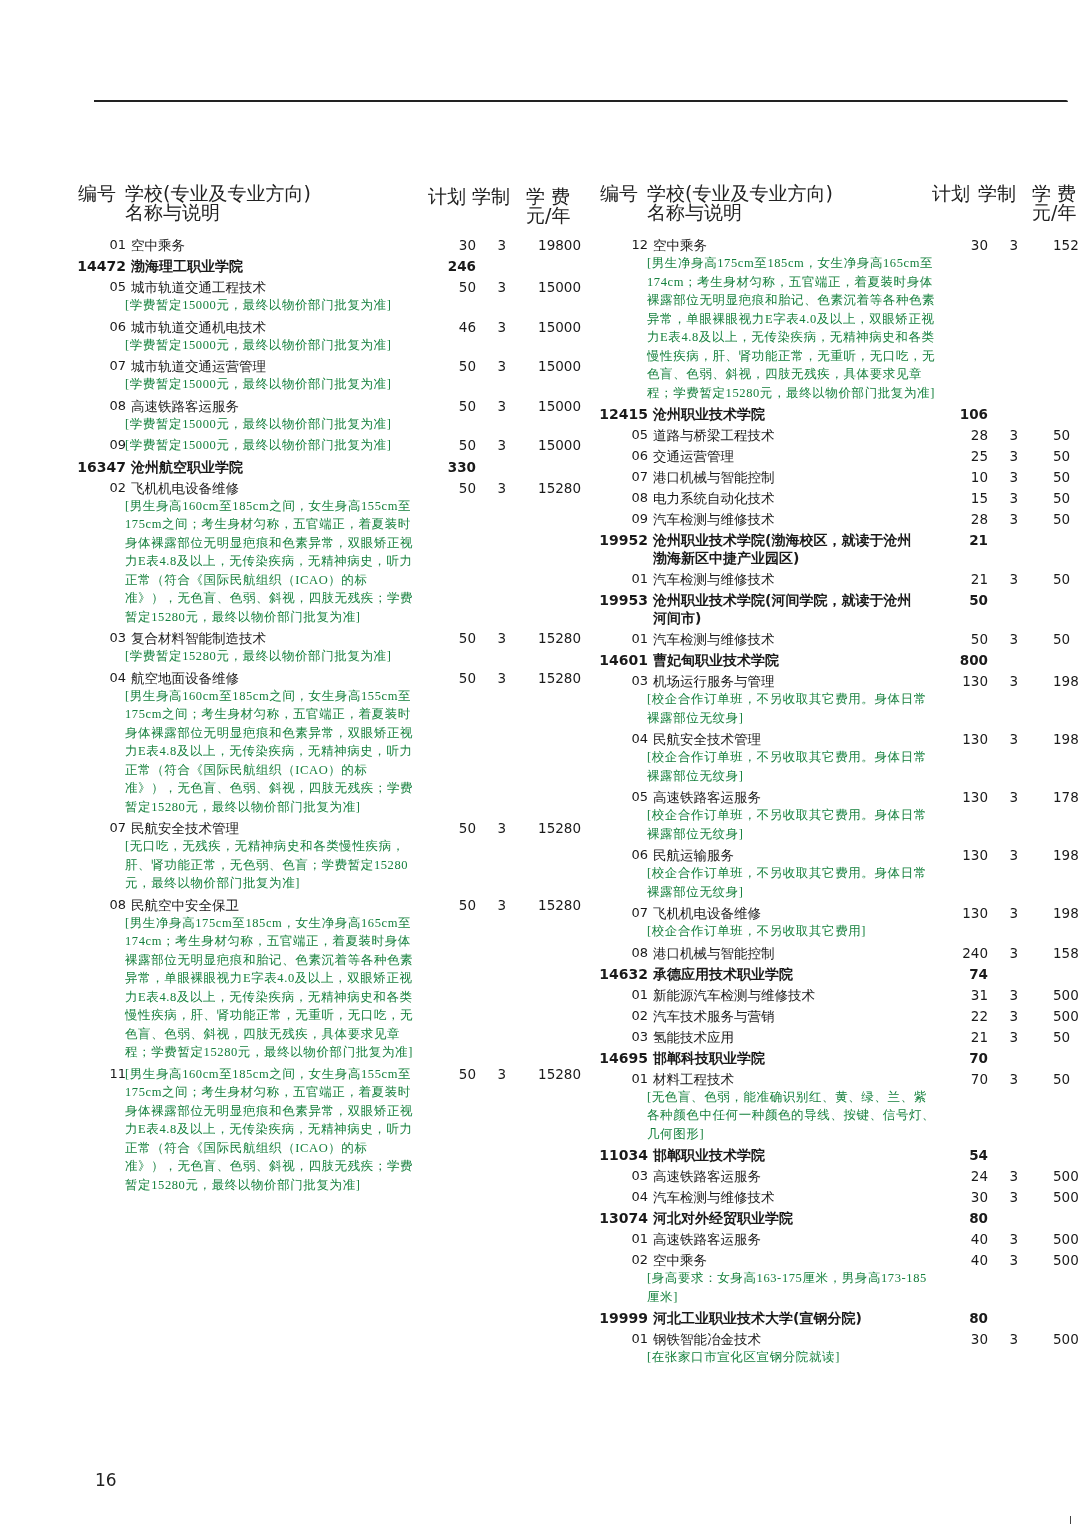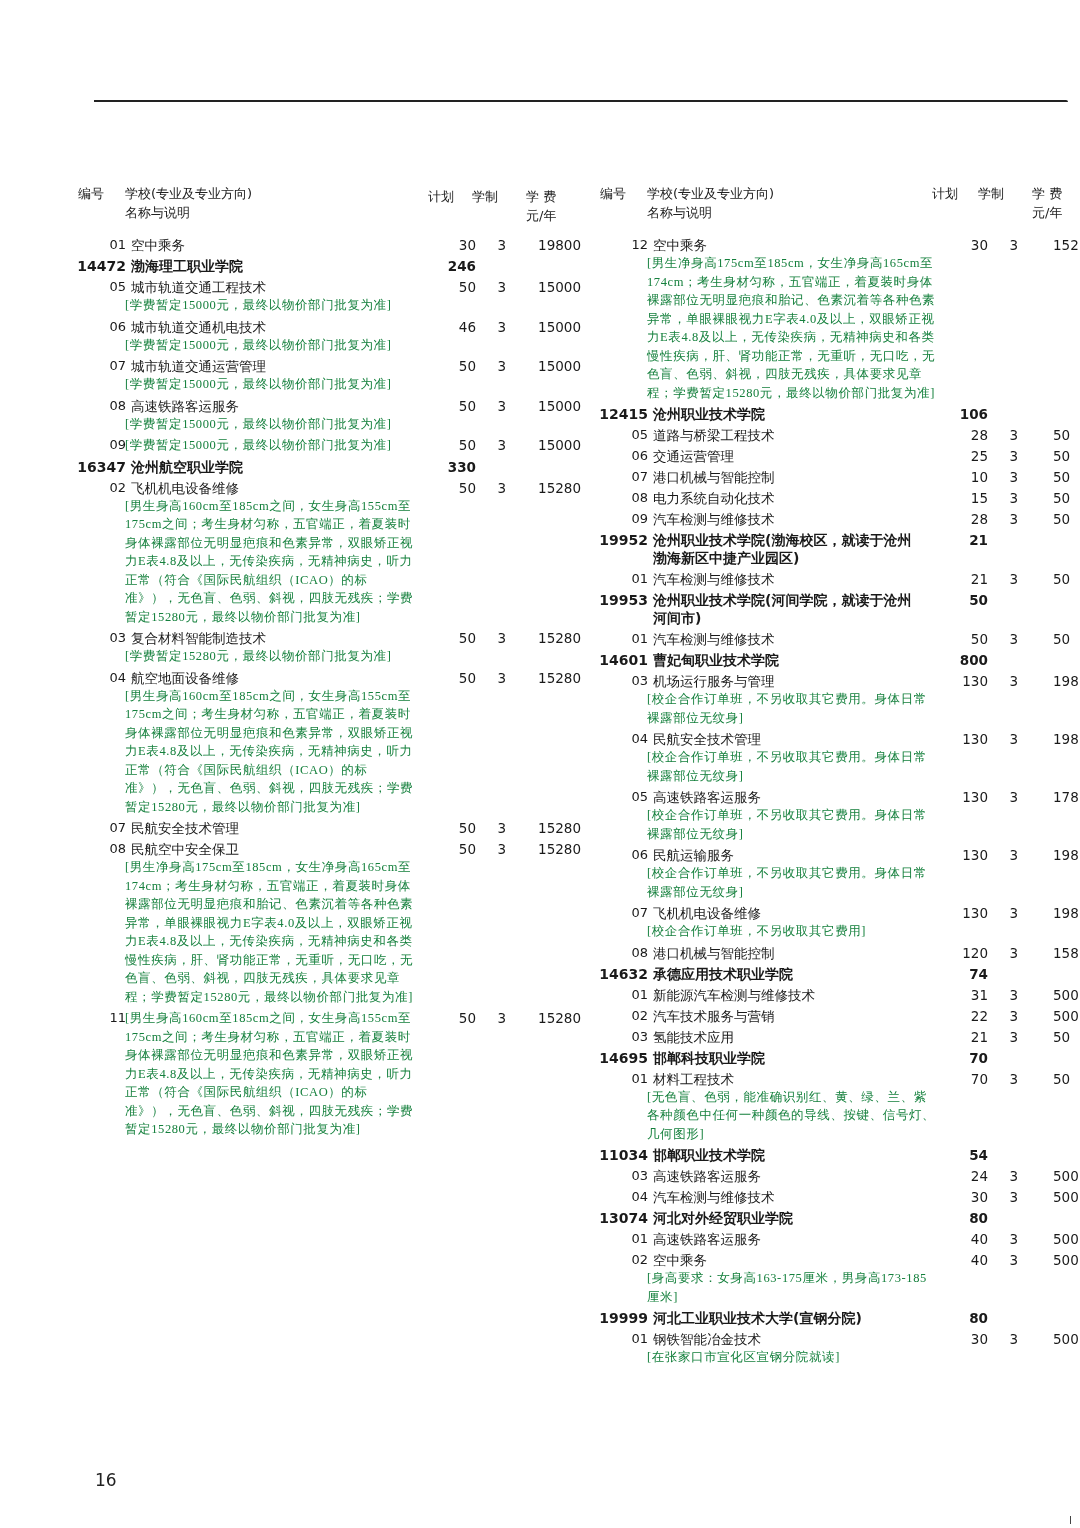--- a/index.html
+++ b/index.html
@@ -15,21 +15,21 @@
     .running-head .title { font-size: 15px; white-space: nowrap; letter-spacing: -0.3px; color: #222; }
     .running-head .rule {
       flex: 1; height: 0; border-top: 2px solid #222; margin-left: 6px; margin-top: 2px;
       border-top-right-radius: 40px;
     }
     .col {
       position: absolute; top: 182px;
     }
     .col-left { left: 70px; width: 510px; }
     .col-right { left: 592px; width: 488px; overflow: hidden; }
-    .hdr { position: relative; height: 48px; font-size: 13px; color: #222; margin-bottom: 6px; }
+    .hdr { position: relative; height: 48px; font-size: 19px; color: #222; margin-bottom: 6px; }
     .hdr span { position: absolute; line-height: 19px; }
     .row { position: relative; font-size: 13.5px; line-height: 18px; margin-left: 6px; }
     .row .code { position: absolute; left: 0; width: 50px; text-align: right; }
     .row .name { margin-left: 55px; display: block; }
     .row .plan, .row .years, .row .fee { position: absolute; top: 0; text-align: right; }
     .school { font-weight: bold; margin-top: 3px; margin-bottom: 3px; }
     .school .code { left: -8px; width: 58px; font-size: 14px; }
     .school .name { font-size: 14px; }
     .major .code { font-size: 13px; }
     .note {
@@ -146,20 +146,21 @@
         <span class="fee">15280</span>
       </div>
       <div class="note note-wrap" style="width: 290px;">[男生身高160cm至185cm之间，女生身高155cm至175cm之间；考生身材匀称，五官端正，着夏装时身体裸露部位无明显疤痕和色素异常，双眼矫正视力E表4.8及以上，无传染疾病，无精神病史，听力正常（符合《国际民航组织（ICAO）的标准》），无色盲、色弱、斜视，四肢无残疾；学费暂定15280元，最终以物价部门批复为准]</div>
       <div class="row major">
         <span class="code">07</span>
         <span class="name">民航安全技术管理</span>
         <span class="plan">50</span>
         <span class="years">3</span>
         <span class="fee">15280</span>
       </div>
+      <div class="note note-wrap" style="width: 290px;">[无口吃，无残疾，无精神病史和各类慢性疾病，肝、肾功能正常，无色弱、色盲；学费暂定15280元，最终以物价部门批复为准]</div>
       <div class="row major">
         <span class="code">08</span>
         <span class="name">民航空中安全保卫</span>
         <span class="plan">50</span>
         <span class="years">3</span>
         <span class="fee">15280</span>
       </div>
       <div class="note note-wrap" style="width: 290px;">[男生净身高175cm至185cm，女生净身高165cm至174cm；考生身材匀称，五官端正，着夏装时身体裸露部位无明显疤痕和胎记、色素沉着等各种色素异常，单眼裸眼视力E字表4.0及以上，双眼矫正视力E表4.8及以上，无传染疾病，无精神病史和各类慢性疾病，肝、肾功能正常，无重听，无口吃，无色盲、色弱、斜视，四肢无残疾，具体要求见章程；学费暂定15280元，最终以物价部门批复为准]</div>
       <div class="row major">
         <span class="code">11</span>
@@ -295,21 +296,21 @@
         <span class="code">07</span>
         <span class="name">飞机机电设备维修</span>
         <span class="plan">130</span>
         <span class="years">3</span>
         <span class="fee">198</span>
       </div>
       <div class="note note-wrap" style="width: 290px;">[校企合作订单班，不另收取其它费用]</div>
       <div class="row major">
         <span class="code">08</span>
         <span class="name">港口机械与智能控制</span>
-        <span class="plan">120</span>
+        <span class="plan">240</span>
         <span class="years">3</span>
         <span class="fee">158</span>
       </div>
       <div class="row school">
         <span class="code">14632</span>
         <span class="name" style="width: 270px;">承德应用技术职业学院</span>
         <span class="plan">74</span>
       </div>
       <div class="row major">
         <span class="code">01</span>

